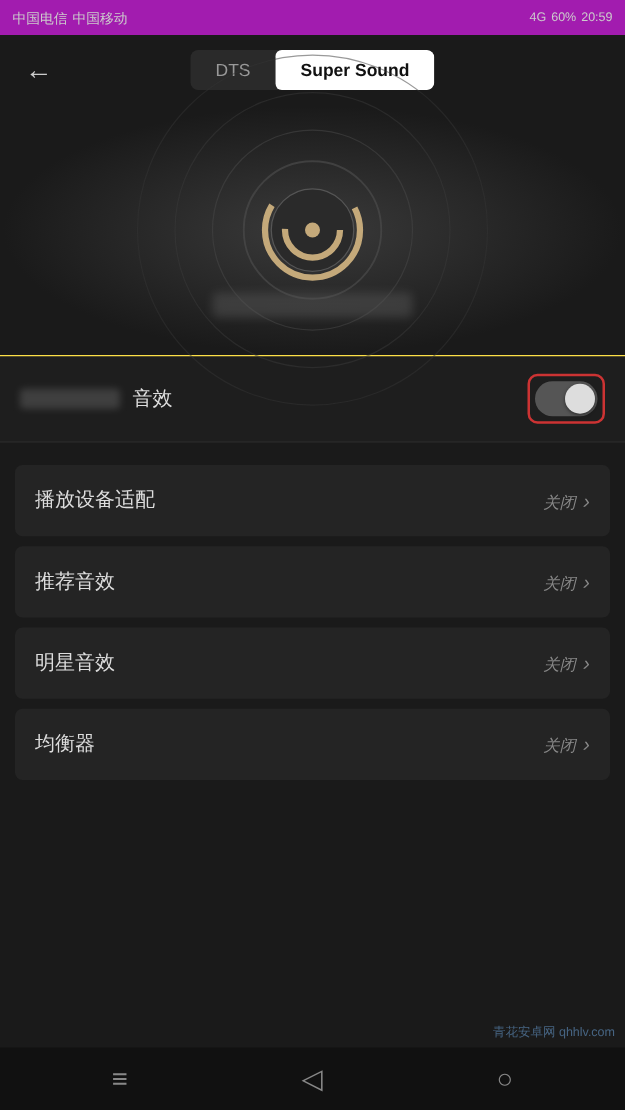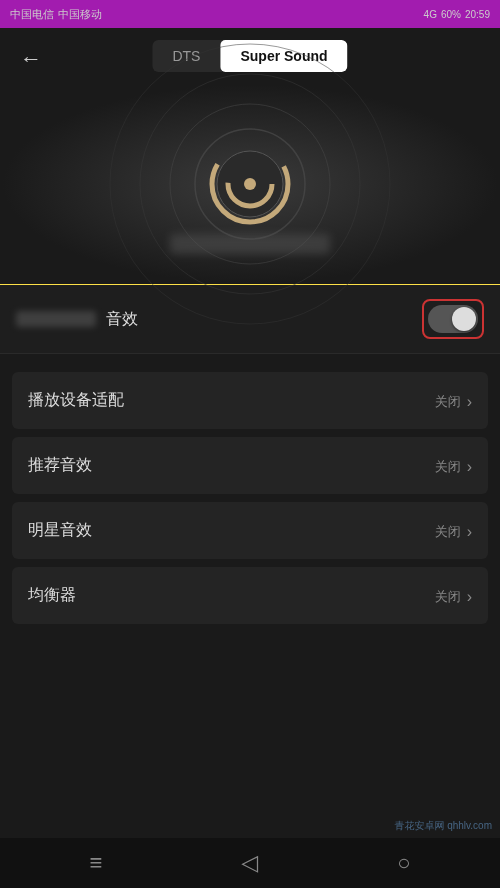--- a/index.html
+++ b/index.html
@@ -182,20 +182,21 @@
 
     .list-item-label {
       color: #ddd;
       font-size: 16px;
     }
 
     .list-item-right {
       display: flex;
       align-items: center;
       gap: 6px;
+      font-style: italic;
     }
 
     .list-item-status {
       color: #888;
       font-size: 13px;
     }
 
     .chevron {
       color: #888;
       font-size: 16px;

